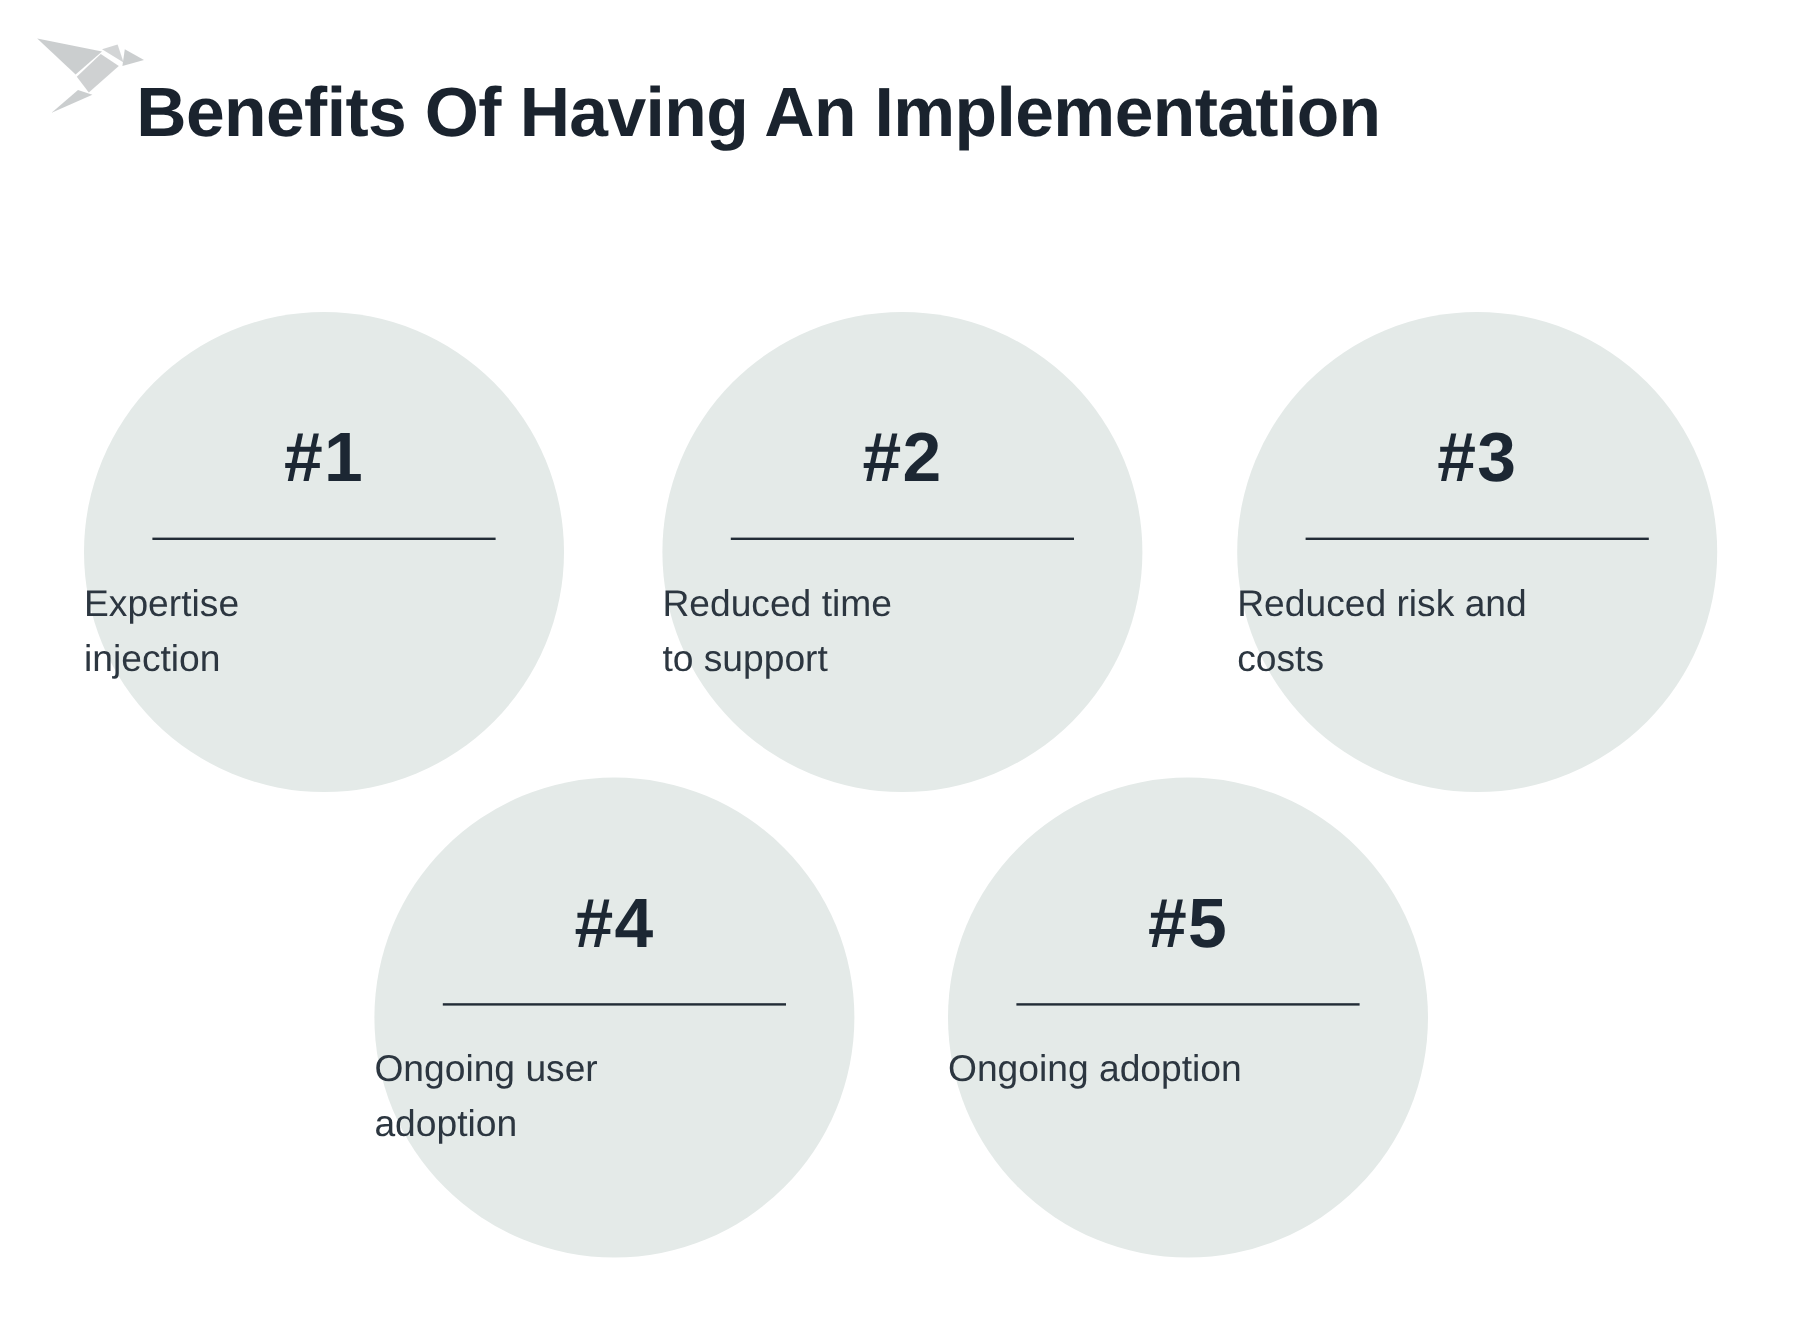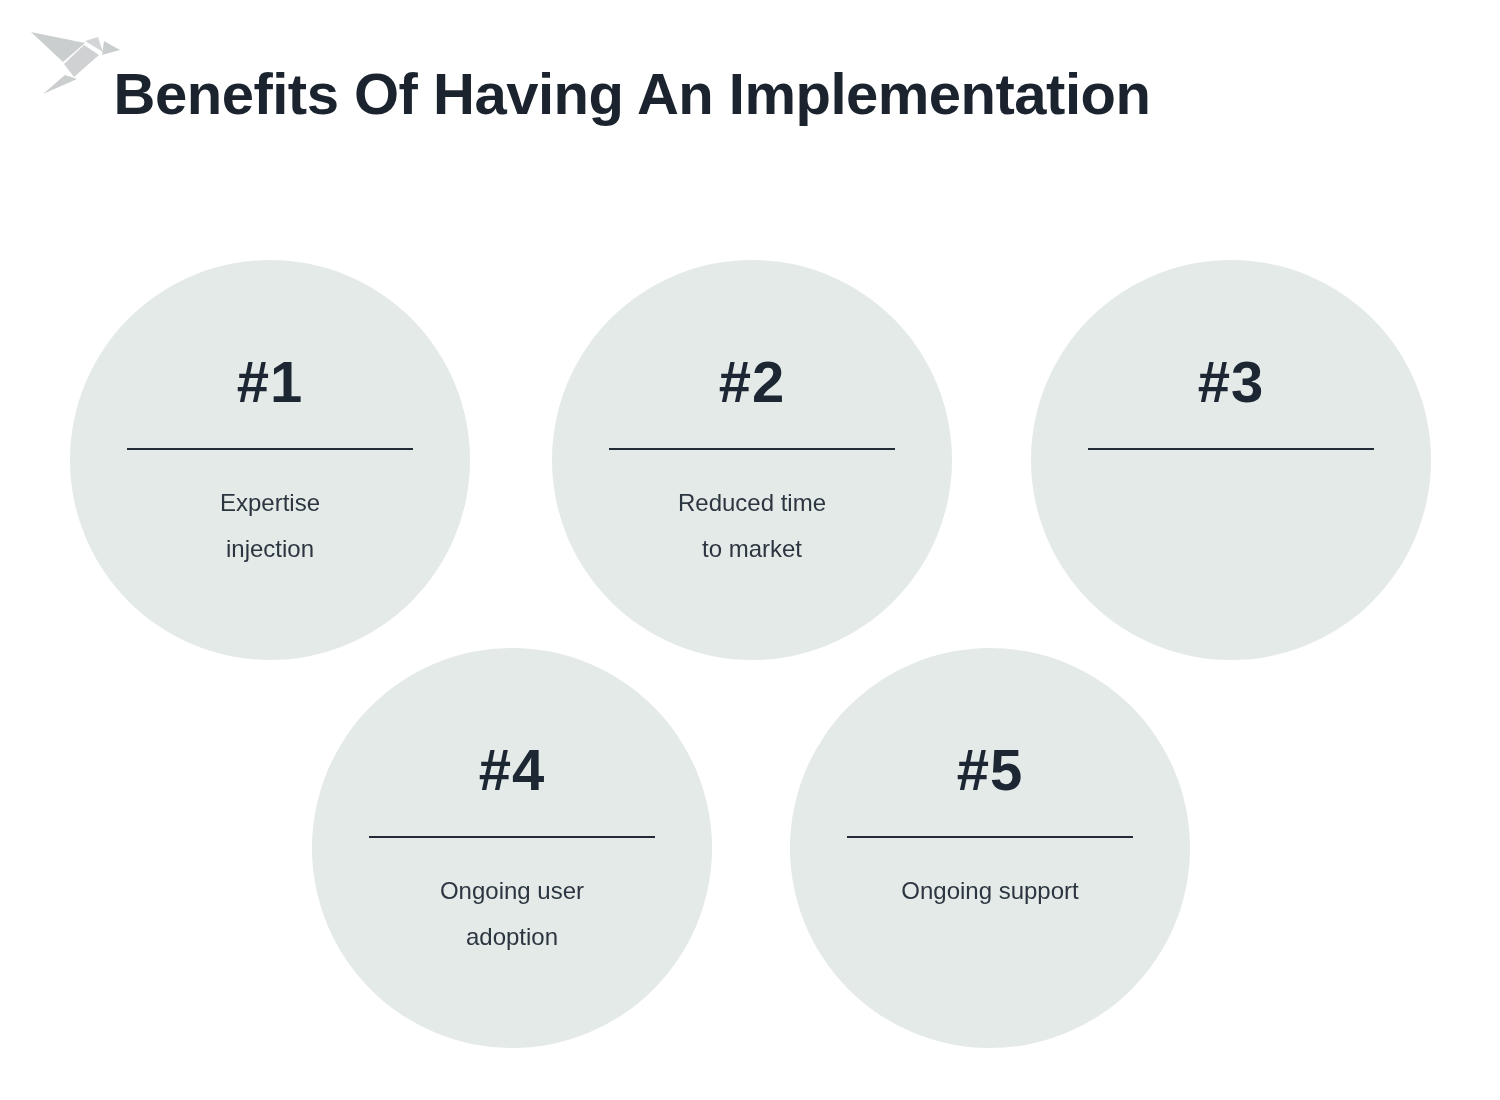--- a/index.html
+++ b/index.html
@@ -72,22 +72,21 @@
     left: 57px;
     right: 57px;
     height: 0;
     border-top: 2px solid var(--divider-color, #222c36);
   }
   .label {
     position: absolute;
     top: 220px;
     left: 0;
     right: 0;
-    text-align: center;
-    font-size: 24px;
+    font-size: 31px;
     line-height: 46px;
     color: var(--label-color, #2c3640);
   }
 </style>
 </head>
 <body>
 
 <div class="canvas">
 
   <svg class="logo" viewBox="0 0 100 78" aria-hidden="true">
@@ -114,39 +113,43 @@
       <span>Expertise</span><br>
       <span>injection</span>
     </div>
   </div>
 
   <div class="circle" id="c2">
     <div class="num">#2</div>
     <div class="divider"></div>
     <div class="label">
       <span>Reduced time</span><br>
-      <span>to market</span>
+      <span>to support</span>
     </div>
   </div>
 
   <div class="circle" id="c3">
     <div class="num">#3</div>
     <div class="divider"></div>
+    <div class="label">
+      <span>Reduced risk and</span><br>
+      <span>costs</span>
+    </div>
   </div>
 
   <div class="circle" id="c4">
     <div class="num">#4</div>
     <div class="divider"></div>
     <div class="label">
       <span>Ongoing user</span><br>
       <span>adoption</span>
     </div>
   </div>
 
   <div class="circle" id="c5">
     <div class="num">#5</div>
     <div class="divider"></div>
     <div class="label">
-      <span>Ongoing support</span><br>
+      <span>Ongoing adoption</span><br>
     </div>
   </div>
 
 </div>
 
 </body></html>

